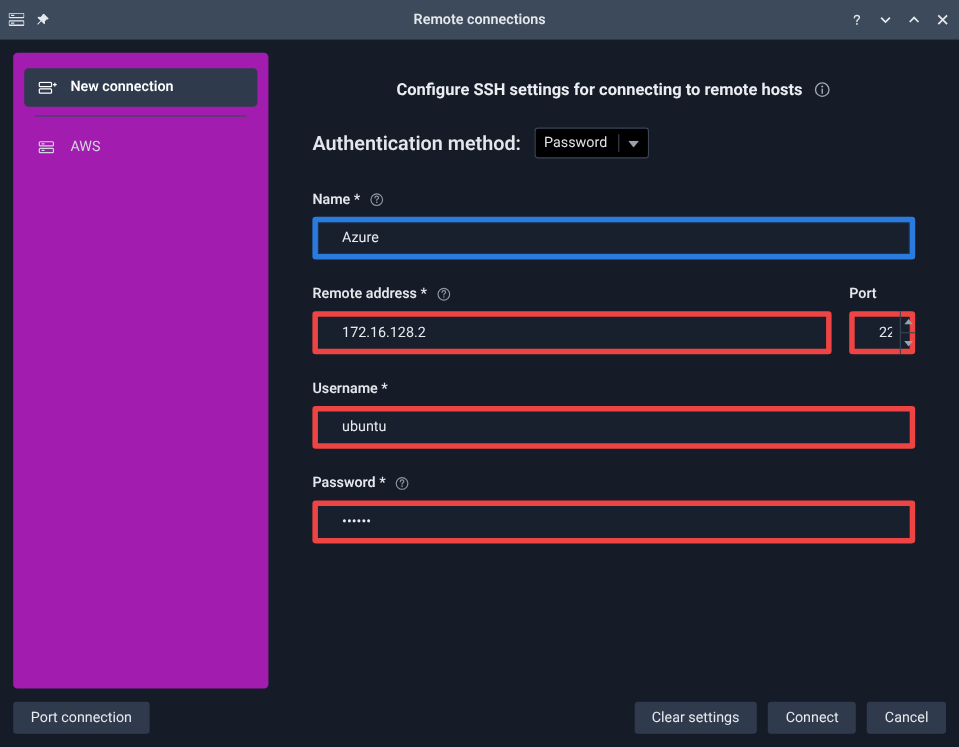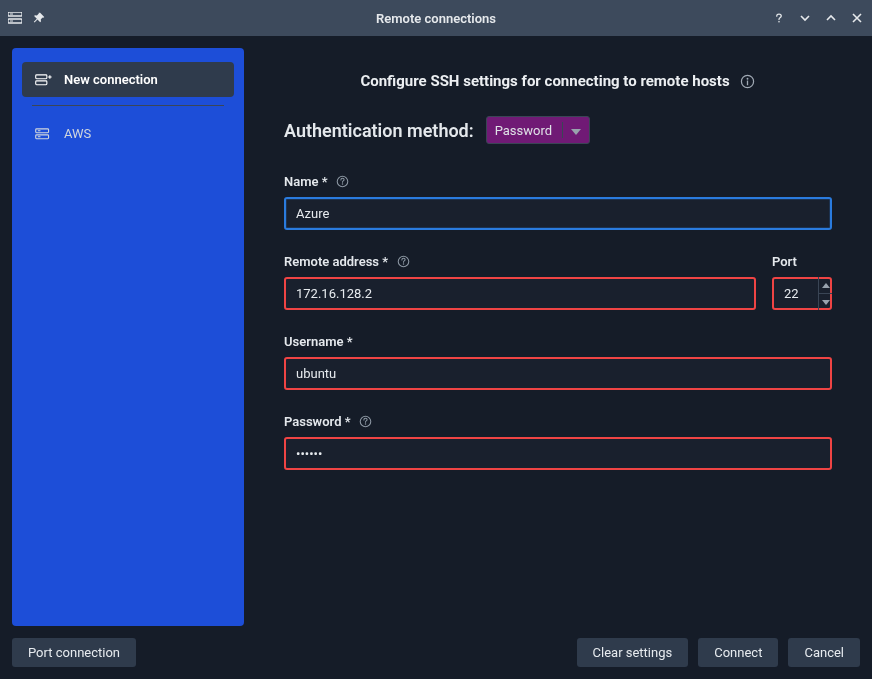--- a/index.html
+++ b/index.html
@@ -67,21 +67,21 @@
     gap: 12px;
   }
   .body {
     flex: 1;
     display: flex;
     gap: 12px;
     min-height: 0;
   }
   .sidebar {
     width: 232px;
-    background: #1d4ed8;
+    background: #a21caf;
     border-radius: 4px;
     padding: 14px 10px;
     display: flex;
     flex-direction: column;
   }
   .side-item {
     display: flex;
     align-items: center;
     gap: 12px;
     padding: 10px 12px;
@@ -153,21 +153,21 @@
     font-weight: 600;
     color: #e4e8ec;
     margin-bottom: 8px;
     display: flex;
     align-items: center;
   }
 
   .select {
     display: inline-flex;
     align-items: center;
-    background: #701a75;
+    background: #000000;
     border: 1px solid #3a4555;
     border-radius: 3px;
     padding: 5px 8px;
     gap: 2px;
     cursor: pointer;
     color: #dfe3e7;
   }
   .select .sep {
     width: 1px;
     height: 16px;
@@ -175,23 +175,23 @@
     margin: 0 6px 0 8px;
   }
   .select .caret {
     width: 10px;
     color:#98a2ad;
   }
 
   .text-input {
     width: 100%;
     background: #19202d;
-    border: 2px solid #ef4444;
+    border: 5px solid #ef4444;
     border-radius: 3px;
-    padding: 7px 10px;
+    padding: 7px 22px;
     color: #e7ebef;
     font-size: 13px;
     font-family: inherit;
     outline: none;
   }
   .text-input:focus, .text-input.focused {
     border-color: #2a7bde;
     box-shadow: 0 0 0 1px #2a7bde33 inset;
   }
   .addr-row {

